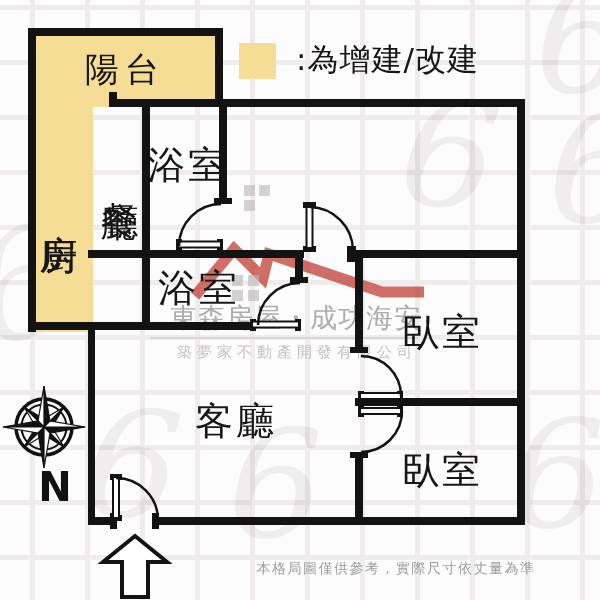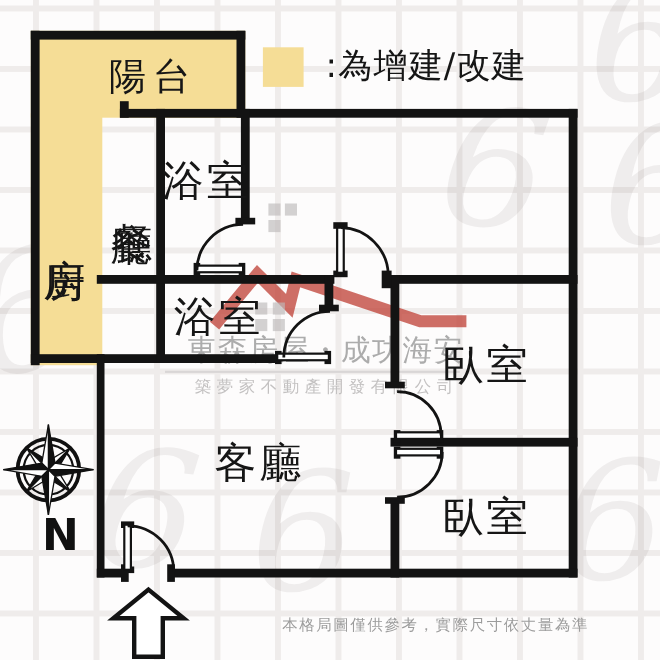--- a/index.html
+++ b/index.html
@@ -19,21 +19,21 @@
   }
   .room-label{
     position:absolute;transform:translate(-50%,-50%);
     color:#161616;font-size:38px;font-weight:500;white-space:nowrap;
     letter-spacing:3px;
   }
   .room-label.vert{
     writing-mode:vertical-rl;text-orientation:upright;letter-spacing:0;
     transform:translate(-50%,-50%);
   }
-  .room-label.big{font-size:34px;letter-spacing:6px;margin-left:14px;}
+  .room-label.big{font-size:34px;letter-spacing:6px;}
   #legend-swatch{position:absolute;left:239px;top:43px;width:37px;height:36px;background:#F5DD96;}
   #legend-label{
     position:absolute;left:296px;top:60px;transform:translateY(-50%);
     font-size:31px;font-weight:500;color:#161616;white-space:nowrap;letter-spacing:1px;
   }
   #wm-brand{
     position:absolute;left:296px;top:318px;transform:translate(-50%,-50%);
     font-size:27px;font-weight:normal;color:#acacac;white-space:nowrap;letter-spacing:1px;
   }
   #wm-rule{position:absolute;left:150px;top:337px;width:268px;height:2px;background:#d9d6d6;}

